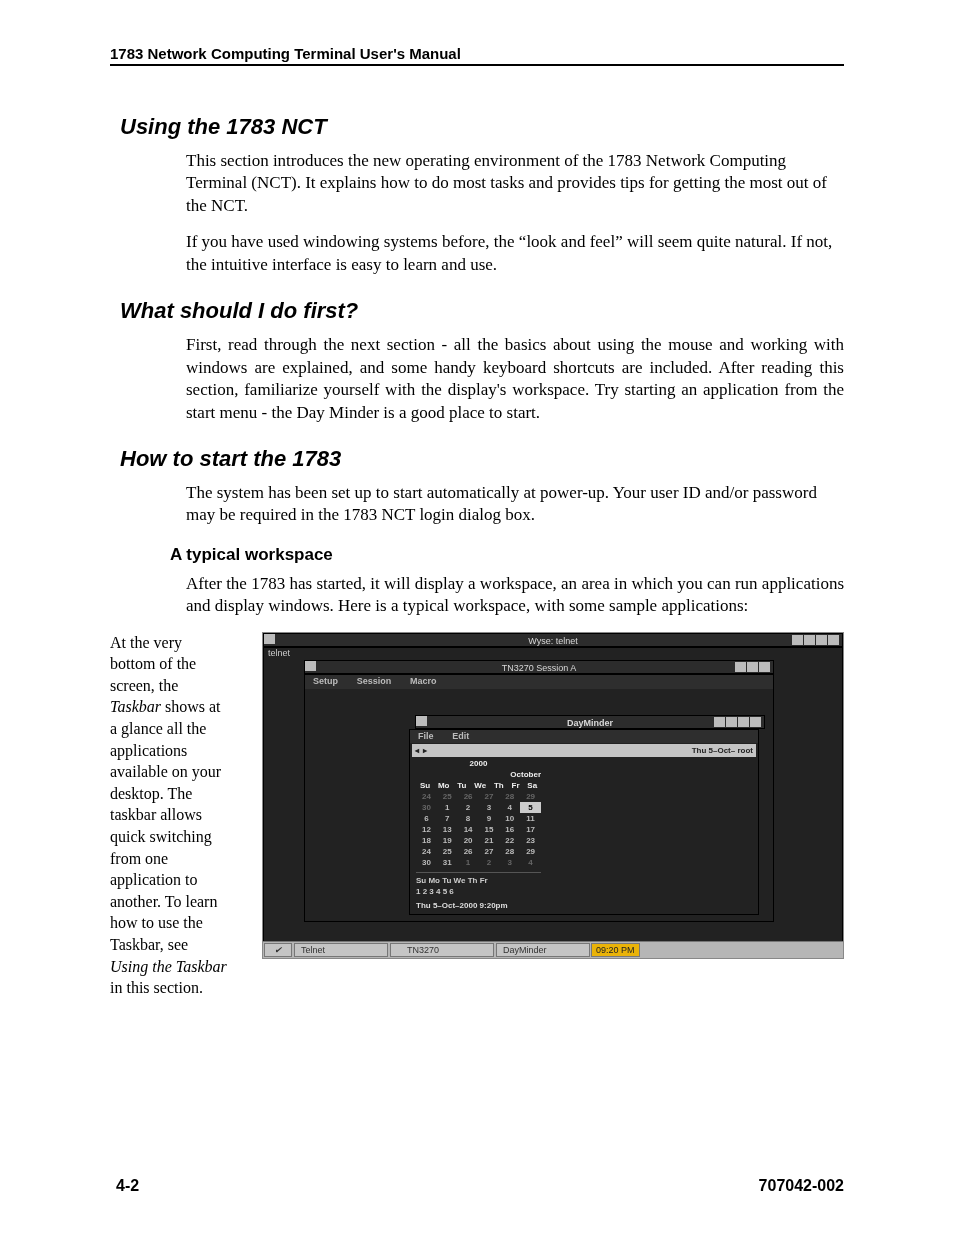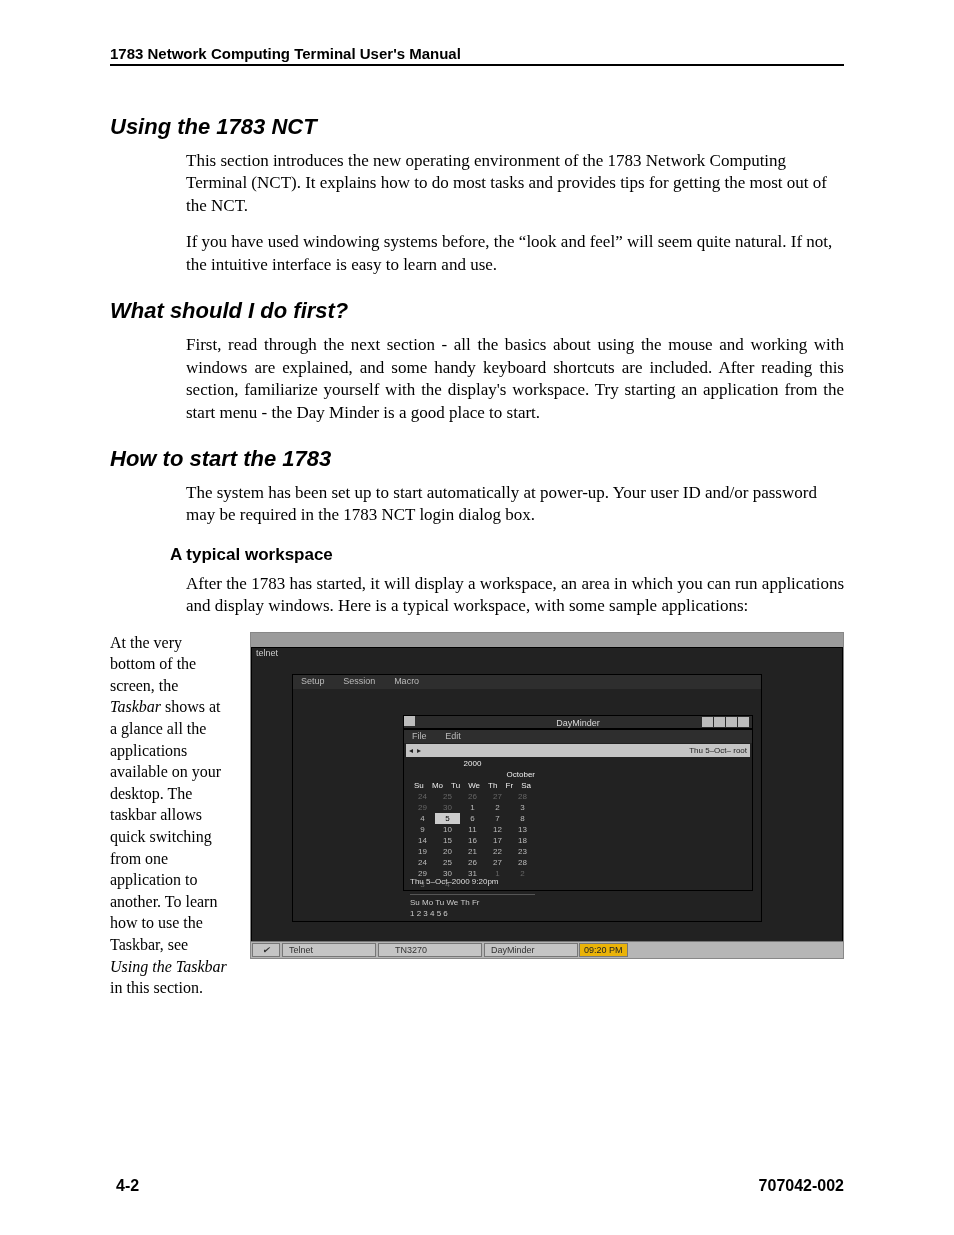--- a/index.html
+++ b/index.html
@@ -20,38 +20,38 @@
     font-size: 15px;
     border-bottom: 2px solid #000;
     padding-bottom: 2px;
     margin-bottom: 48px;
   }
   h2.section {
     font-family: Arial, Helvetica, sans-serif;
     font-style: italic;
     font-weight: bold;
     font-size: 22px;
-    margin: 22px 0 10px 0;
+    margin: 22px 0 10px 10px;
   }
   h3.subsection {
     font-family: Arial, Helvetica, sans-serif;
     font-weight: bold;
     font-size: 17px;
     margin: 18px 0 8px 60px;
   }
   p.body {
     margin: 8px 0 14px 76px;
     font-size: 17px;
     line-height: 1.32;
   }
   p.body.justify { text-align: justify; }
   .figure-area {
     margin-top: 6px;
     display: flex;
-    gap: 20px;
+    gap: 32px;
   }
   .figure-caption {
     flex: 0 0 120px;
     font-size: 16px;
     line-height: 1.35;
   }
   .figure-caption em { font-style: italic; }
   .screenshot {
     flex: 1;
     height: 325px;
@@ -119,21 +119,21 @@
     font-size:9px;
     padding:1px 4px;
     margin:1px 0 1px 0;
     display:flex;align-items:center;
   }
   
   .dm-cal { position:absolute; left:6px; top:28px; width:125px; color:#ccc; font-size:8px; line-height:11px;}
   .dm-cal .hdr {display:flex; justify-content:space-around; color:#eee;}
   .dm-cal .yrs {text-align:center; color:#eee;}
   .dm-cal .mon {text-align:right; color:#eee;}
-  .dm-cal .days{display:grid; grid-template-columns:repeat(5,1fr); text-align:center; color:#bbb;}
+  .dm-cal .days{display:grid; grid-template-columns:repeat(6,1fr); text-align:center; color:#bbb;}
   .dm-cal .days .dim{color:#666;}
   .dm-cal .days .sel{background:#ccc;color:#000;}
   .dm-timecol{position:absolute; left:136px; top:28px; right:6px; bottom:6px; background:#1a1a1a; color:#ccc; font-size:8px; display:grid; grid-template-rows:repeat(8,1fr); }
   .dm-timecol div{border-bottom:1px solid #333; padding-left:2px;}
   .dm-status{position:absolute; left:6px; bottom:4px; font-size:8px; color:#ddd;}
   .dm-toolbar{position:absolute; left:2px; top:14px; right:2px; height:13px; background:#c4c4c4; color:#222; font-size:8px; display:flex; align-items:center; gap:4px; padding:0 3px;}
   .footer {
     position: absolute;
     left: 116px; right: 110px; bottom: 40px;
     display: flex;
@@ -161,38 +161,52 @@
 <h3 class="subsection">A typical workspace</h3>
 <p class="body justify">After the 1783 has started, it will display a workspace, an area in which you can run applications and display windows. Here is a typical workspace, with some sample applications:</p>
 
 <div class="figure-area">
   <div class="figure-caption">
     <span>At the very bottom of the screen, the </span><em>Taskbar</em><span> shows at a glance all the applications available on your desktop. The taskbar allows quick switching from one application to another. To learn how to use the Taskbar, see </span><em>Using the Taskbar</em><span> in this section.</span>
   </div>
 
   <div class="screenshot">
 
+    <div class="ss-titlebar" style="left:0;top:0;right:0;">
+      <span class="ss-ctrl"></span>
+      <span style="position:absolute;left:50%;transform:translateX(-50%);">Wyse: telnet</span>
+      <span style="position:absolute;right:2px;top:1px;">
+        <span class="ss-ctrl"></span><span class="ss-ctrl"></span><span class="ss-ctrl"></span><span class="ss-ctrl"></span>
+      </span>
+    </div>
     <div class="ss-winbody" style="left:0;top:14px;right:0;bottom:16px;">
       <div style="position:absolute;left:4px;top:0;color:#ccc;font-size:9px;">telnet</div>
 
-      <div class="ss-winbody" style="left:40px;top:26px;width:470px;height:248px;">
+      <div class="ss-titlebar" style="left:40px;top:12px;width:470px;">
+        <span class="ss-ctrl"></span>
+        <span style="position:absolute;left:50%;transform:translateX(-50%);">TN3270 Session A</span>
+        <span style="position:absolute;right:2px;top:1px;">
+          <span class="ss-ctrl"></span><span class="ss-ctrl"></span><span class="ss-ctrl"></span>
+        </span>
+      </div>
+      <div class="ss-winbody" style="left:40px;top:26px;width:470px;height:248px;font-weight:bold;">
         <div style="height:14px;background:#2e2e2e;">
           <span class="ss-menuitem">Setup</span>
           <span class="ss-menuitem">Session</span>
           <span class="ss-menuitem">Macro</span>
         </div>
 
         <div class="ss-titlebar" style="left:110px;top:40px;width:350px;">
           <span class="ss-ctrl"></span>
           <span style="position:absolute;left:50%;transform:translateX(-50%);">DayMinder</span>
           <span style="position:absolute;right:2px;top:1px;">
             <span class="ss-ctrl"></span><span class="ss-ctrl"></span><span class="ss-ctrl"></span><span class="ss-ctrl"></span>
           </span>
         </div>
-        <div class="ss-winbody" style="left:110px;top:54px;width:350px;height:162px;">
+        <div class="ss-winbody" style="left:104px;top:54px;width:350px;height:186px;">
           <div style="height:13px;background:#2e2e2e;">
             <span class="ss-menuitem">File</span>
             <span class="ss-menuitem">Edit</span>
           </div>
           <div class="dm-toolbar">
             <span>◂</span>
             <span>▸</span>
             <span style="margin-left:auto">Thu  5–Oct– root</span>
           </div>
           <div class="dm-cal">

